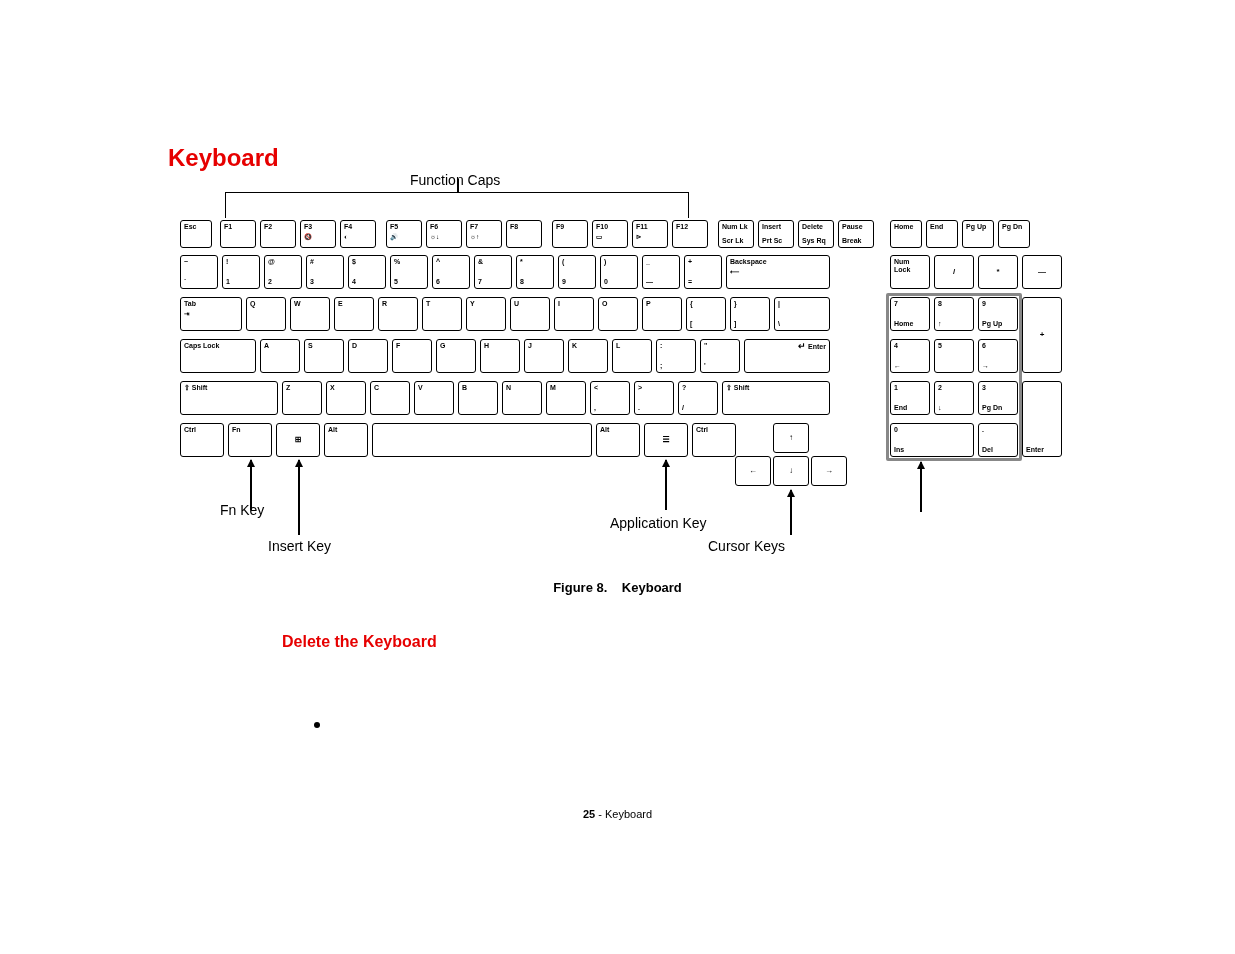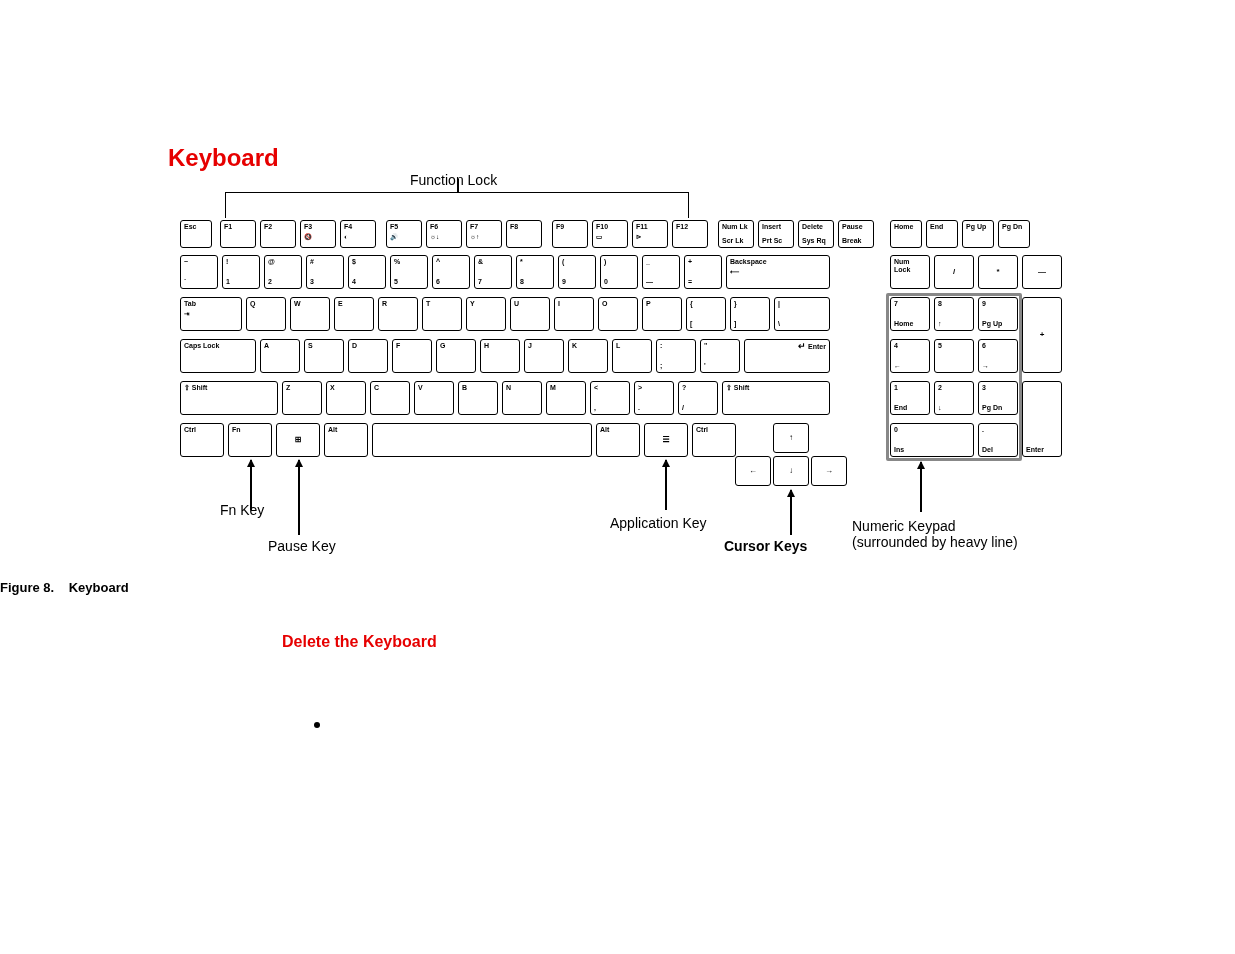--- a/index.html
+++ b/index.html
@@ -114,21 +114,21 @@
   .callout-text {
     position: absolute;
     font-size: 14px;
     color: #000;
   }
   .figure-caption {
     position: absolute;
     left: 0;
     right: 0;
     top: 580px;
-    text-align: left;
+    text-align: center;
     font-size: 13px;
   }
   .figure-caption .bold { font-weight: bold; }
   .sub-heading {
     position: absolute;
     left: 282px;
     top: 620px;
     font-size: 16px;
     font-weight: bold;
     color: #e60000;
@@ -157,21 +157,21 @@
     line-height: 1;
   }
 </style>
 </head>
 <body>
 
 <div class="page">
 
   <h1 class="main-heading">Keyboard</h1>
 
-  <div class="label-function-keys callout-text">Function Lock</div>
+  <div class="label-function-keys callout-text">Function Caps</div>
   <div class="fn-bracket"></div>
 
   <div class="keyboard">
 
     <div class="key" style="left:0px; top:0px; width:32px; height:28px;"><span>Esc</span></div>
 
     <div class="key" style="left:40px;  top:0px; width:36px; height:28px;"><span>F1</span></div>
     <div class="key" style="left:80px;  top:0px; width:36px; height:28px;"><span>F2</span></div>
     <div class="key" style="left:120px; top:0px; width:36px; height:28px;"><span>F3</span><span class="sub">🔇</span></div>
     <div class="key" style="left:160px; top:0px; width:36px; height:28px;"><span>F4</span><span class="sub">◐</span></div>
@@ -508,38 +508,37 @@
         </div>
       </div>
 
     <div class="numpad-outline" style="left:706px; top:73px; width:136px; height:168px;"></div>
   </div>
 
   <div class="callout-line" style="left:250px; top:460px; height:50px;"></div>
   <div class="callout-text" style="left:220px; top:502px;">Fn Key</div>
 
   <div class="callout-line" style="left:298px; top:460px; height:75px;"></div>
-  <div class="callout-text" style="left:268px; top:538px;">Pause Key</div>
+  <div class="callout-text" style="left:268px; top:538px;">Insert Key</div>
 
   <div class="callout-line" style="left:665px; top:460px; height:50px;"></div>
   <div class="callout-text" style="left:610px; top:515px;">Application Key</div>
 
   <div class="callout-line" style="left:790px; top:490px; height:45px;"></div>
-  <div class="callout-text" style="left:724px; top:538px;font-weight:bold;">Cursor Keys</div>
+  <div class="callout-text" style="left:708px; top:538px;">Cursor Keys</div>
 
   <div class="callout-line" style="left:920px; top:462px; height:50px;"></div>
-  <div class="callout-text" style="left:852px; top:518px;">
-    <span>Numeric Keypad</span><br>
-    <span>(surrounded by heavy line)</span>
-  </div>
 
   <div class="figure-caption">
     <span class="bold">Figure 8.</span>
     <span class="bold">&nbsp;&nbsp;</span>
     <span class="bold">Keyboard</span>
   </div>
 
   <h2 class="sub-heading">Delete the Keyboard</h2>
 
   <div class="bullet"></div>
 
+  <div class="footer">
+    <span class="pg">25</span><span> - </span><span>Keyboard</span>
+  </div>
 
 </div>
 
 </body></html>

